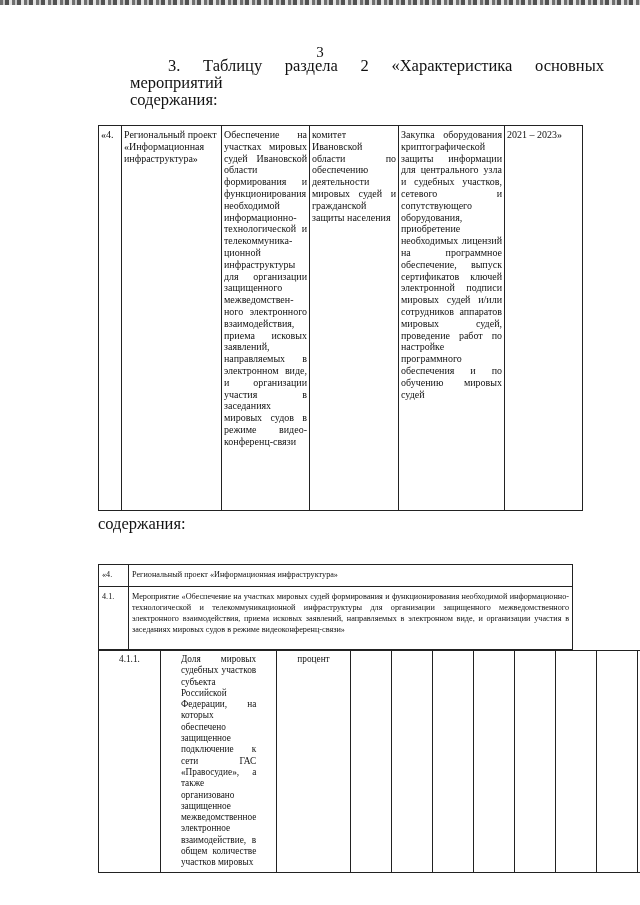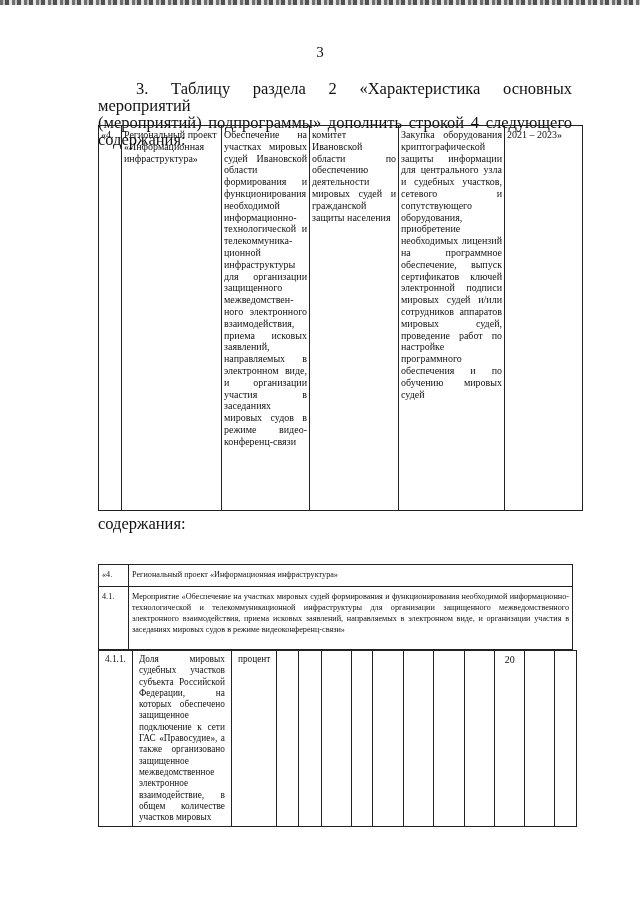--- a/index.html
+++ b/index.html
@@ -26,33 +26,32 @@
   .t1 td { border: 1px solid #222; vertical-align: top; padding: 3px 2px; text-align: justify; }
   .t2 {
     position: absolute; left: 98px; border-collapse: collapse; table-layout: fixed;
     font-size: 8.2px; line-height: 11px;
   }
   .t2 td { border: 1px solid #222; vertical-align: top; padding: 4px 3px; text-align: justify; }
   .t3 {
     position: absolute; left: 98px; top: 650px; border-collapse: collapse; table-layout: fixed;
     font-size: 9.3px; line-height: 11.3px;
   }
-  .t3 td { border: 1px solid #222; vertical-align: top; padding: 3px 6px; text-align: justify; }
+  .t3 td { border: 1px solid #222; vertical-align: top; padding: 3px 20px; text-align: justify; }
   .t3 td.val { text-align: center; font-size: 10px; }
 </style>
 </head>
 <body>
 
 <div class="scanline"></div>
 
 <div class="page-num">3</div>
 
-<div class="para" style="top:80px;">
+<div class="para" style="top:57px;margin-left:32px;">
   <div class="justline"><span class="ind"></span><span>3. Таблицу раздела 2 «Характеристика основных мероприятий</span></div>
-  <div class="justline">(мероприятий) подпрограммы» дополнить строкой 4 следующего</div>
   <div>содержания:</div>
 </div>
 
 <table class="t1">
   <colgroup>
     <col style="width:23px">
       <col style="width:100px">
       <col style="width:88px">
       <col style="width:89px">
       <col style="width:106px">

